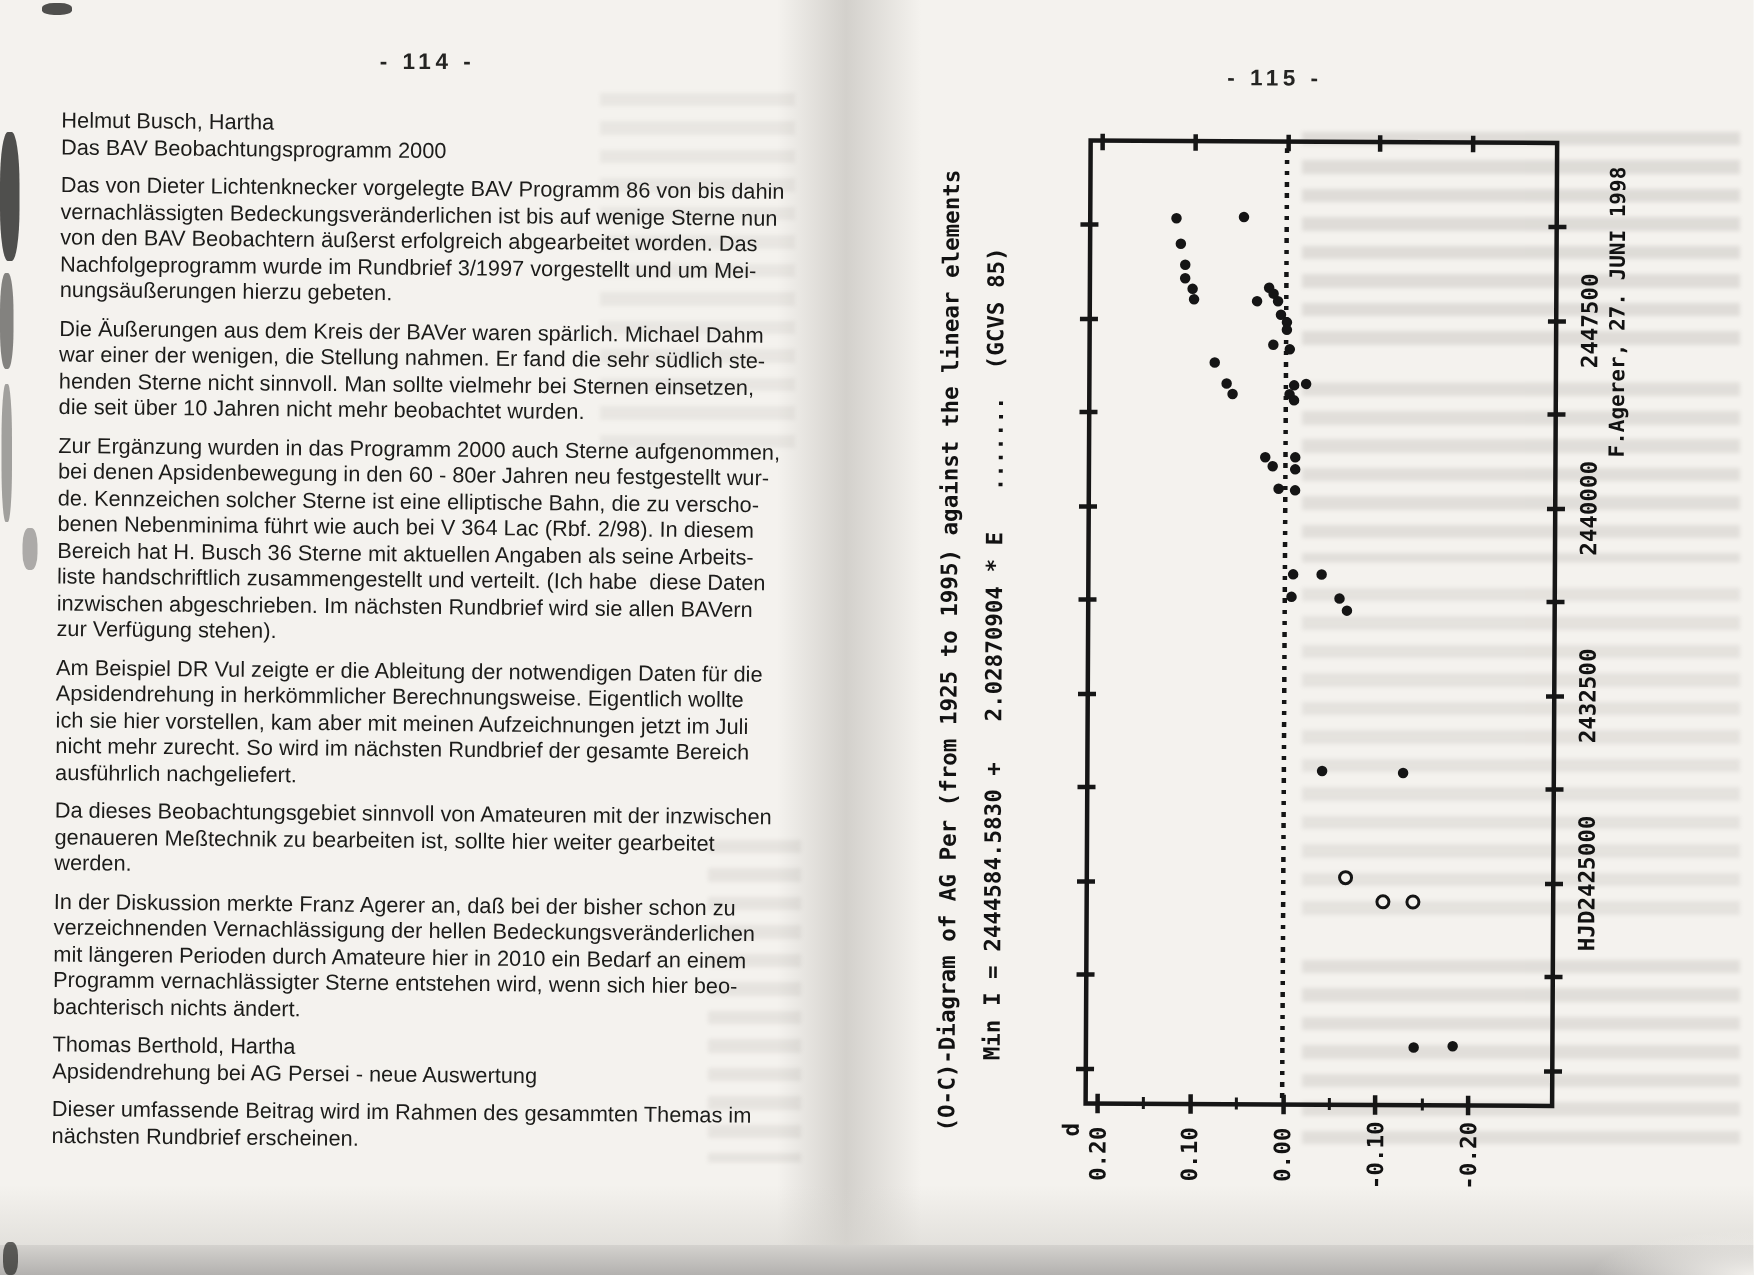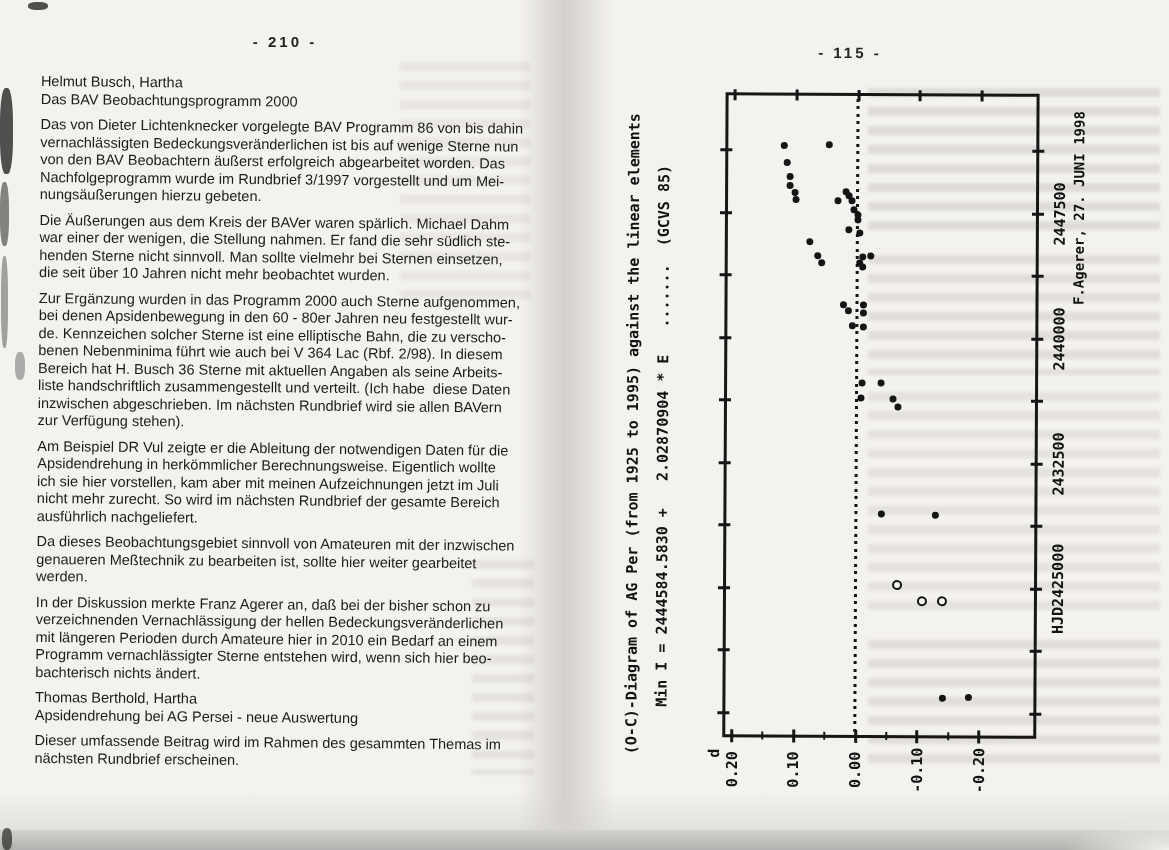--- a/index.html
+++ b/index.html
@@ -77,21 +77,21 @@
   <div class="artifact blob" style="left:15px;top:352px;width:10px;height:28px;opacity:.35"></div>
   <div class="artifact blob" style="left:2px;top:828px;width:10px;height:22px;opacity:.7"></div>
 
   <div class="artifact bleed" style="left:868px;top:88px;width:292px;height:150px;opacity:.17"></div>
   <div class="artifact bleed" style="left:868px;top:255px;width:292px;height:120px;opacity:.15"></div>
   <div class="artifact bleed" style="left:868px;top:392px;width:292px;height:220px;opacity:.12"></div>
   <div class="artifact bleed" style="left:868px;top:640px;width:292px;height:130px;opacity:.15"></div>
   <div class="artifact bleed" style="left:400px;top:62px;width:130px;height:240px;opacity:.09"></div>
   <div class="artifact bleed" style="left:472px;top:560px;width:62px;height:215px;opacity:.11"></div>
 
-  <div id="pageno-114" class="pageno">- 210 -</div>
+  <div id="pageno-114" class="pageno">- 114 -</div>
   <div id="left-body"><p>Helmut Busch, Hartha
 Das BAV Beobachtungsprogramm 2000</p><p>Das von Dieter Lichtenknecker vorgelegte BAV Programm 86 von bis dahin
 vernachlässigten Bedeckungsveränderlichen ist bis auf wenige Sterne nun
 von den BAV Beobachtern äußerst erfolgreich abgearbeitet worden. Das
 Nachfolgeprogramm wurde im Rundbrief 3/1997 vorgestellt und um Mei-
 nungsäußerungen hierzu gebeten.</p><p>Die Äußerungen aus dem Kreis der BAVer waren spärlich. Michael Dahm
 war einer der wenigen, die Stellung nahmen. Er fand die sehr südlich ste-
 henden Sterne nicht sinnvoll. Man sollte vielmehr bei Sternen einsetzen,
 die seit über 10 Jahren nicht mehr beobachtet wurden.</p><p>Zur Ergänzung wurden in das Programm 2000 auch Sterne aufgenommen,
 bei denen Apsidenbewegung in den 60 - 80er Jahren neu festgestellt wur-

